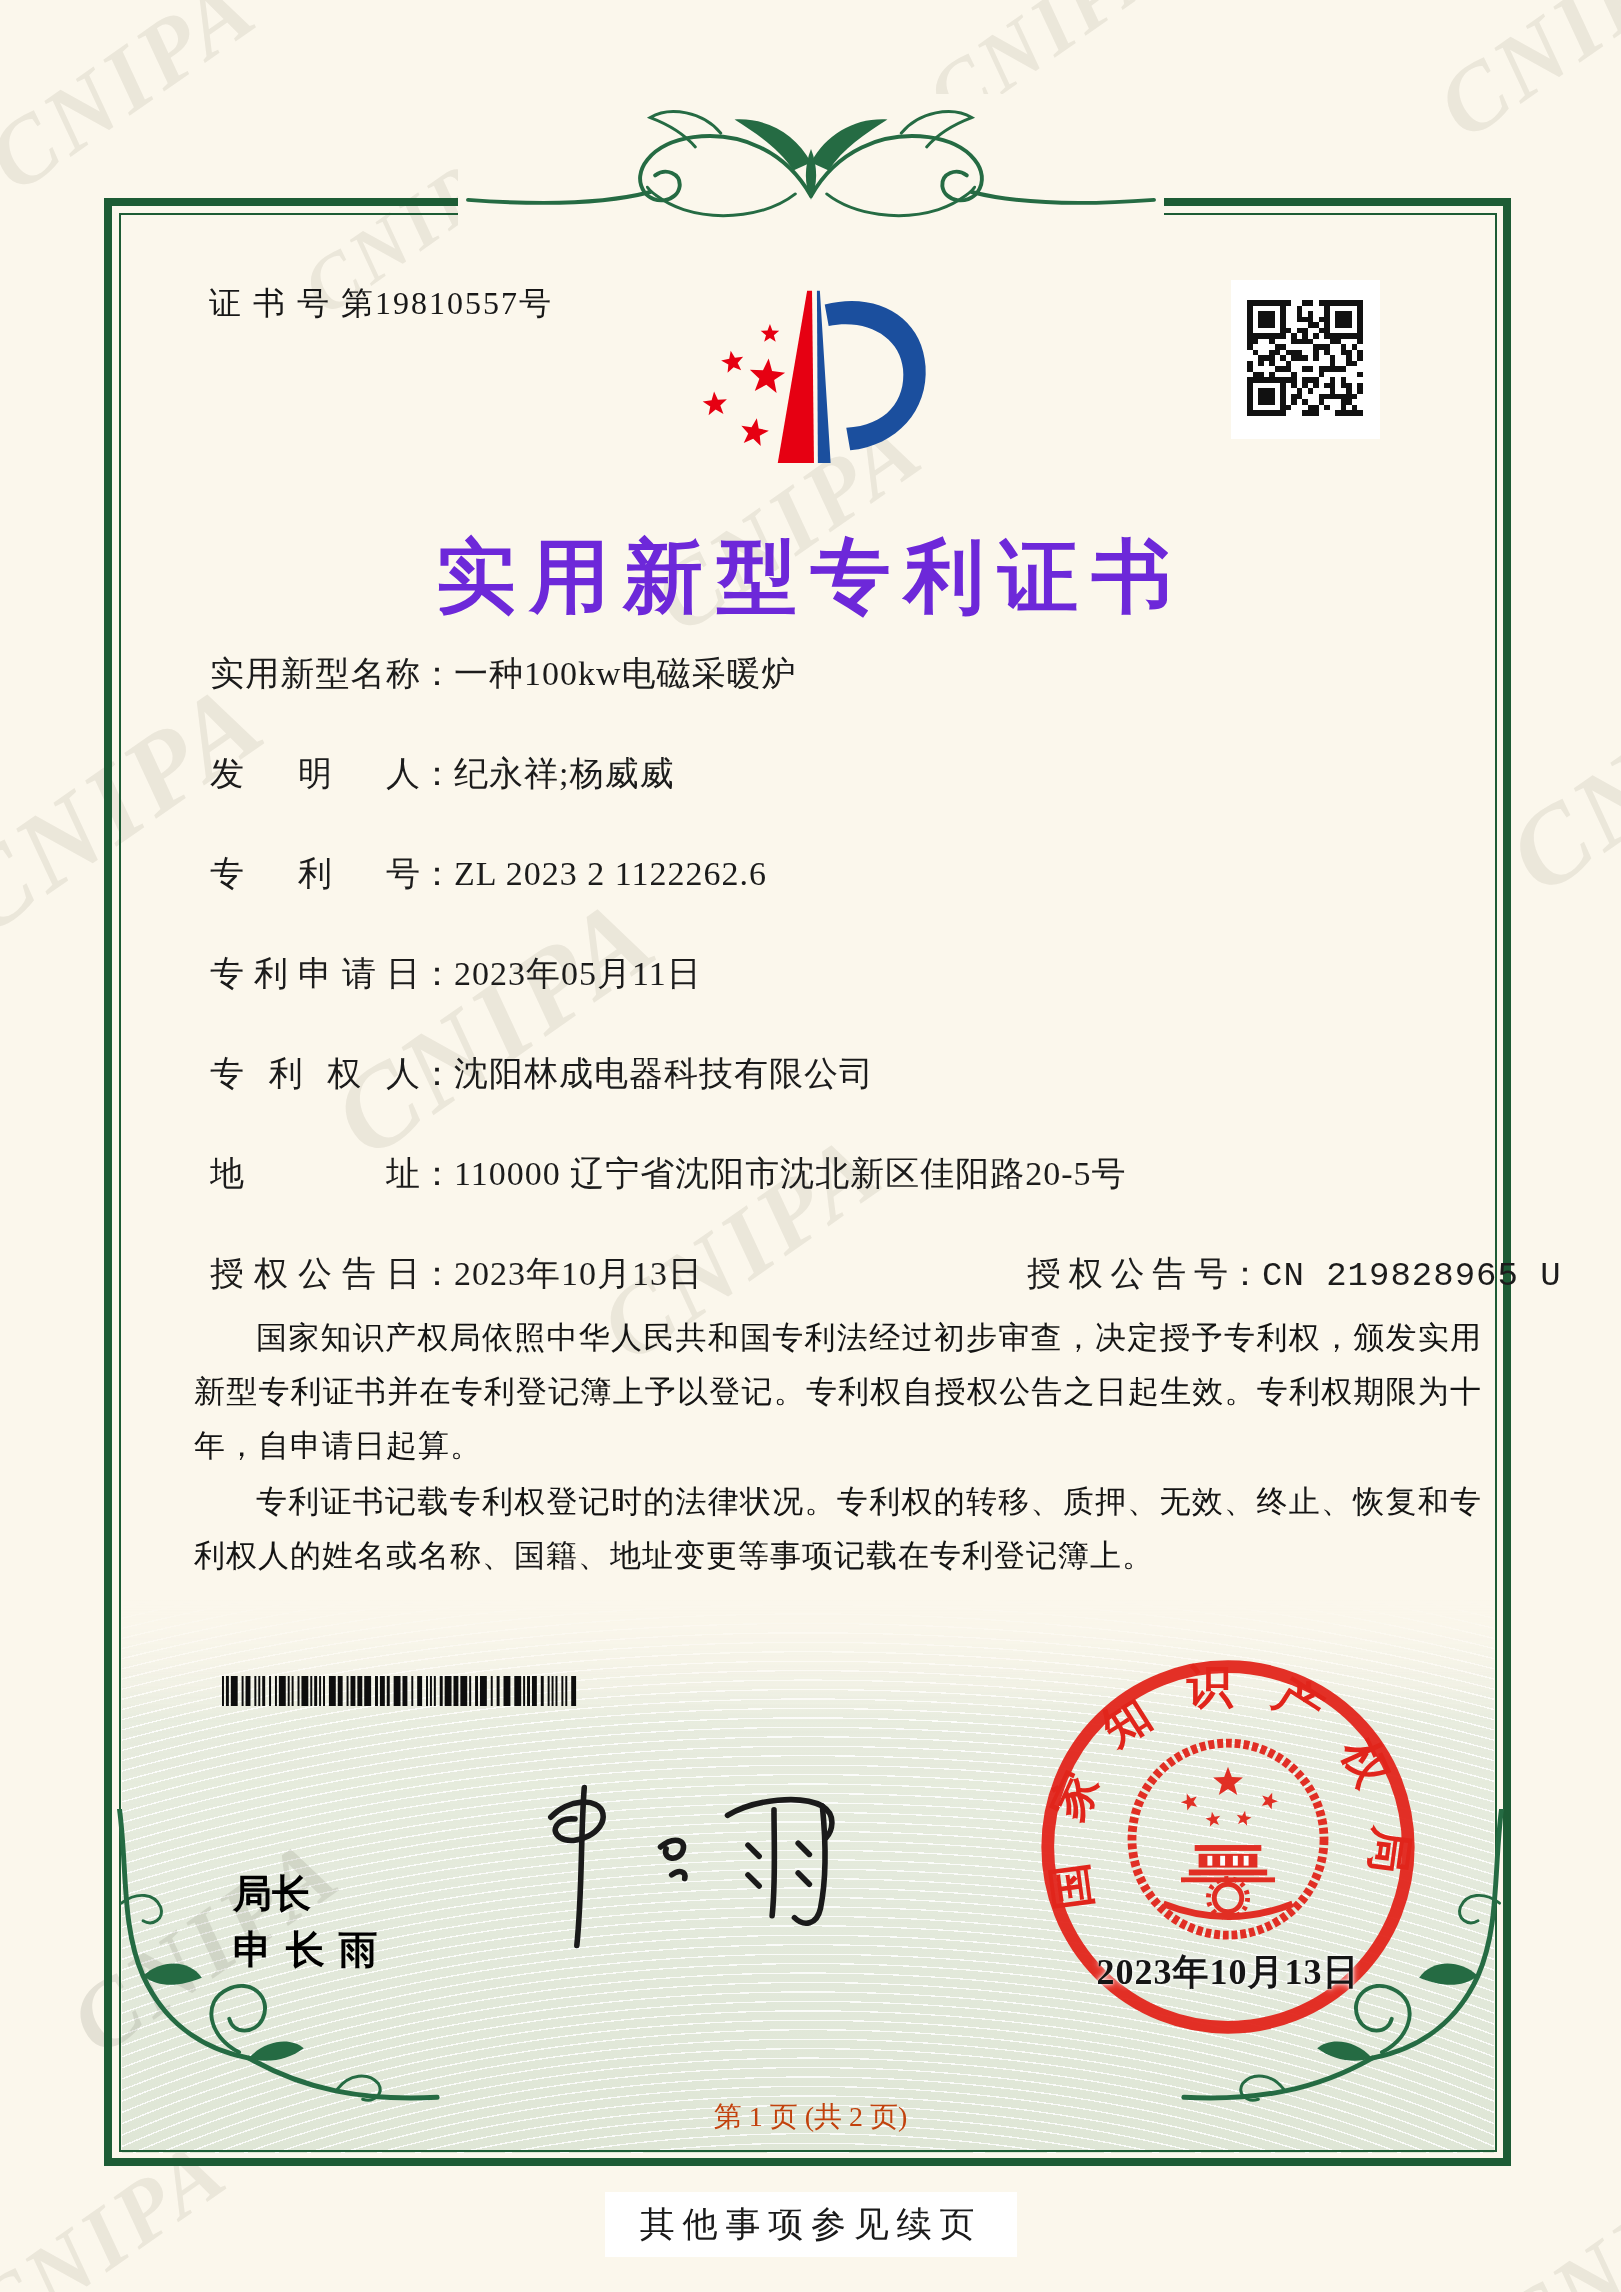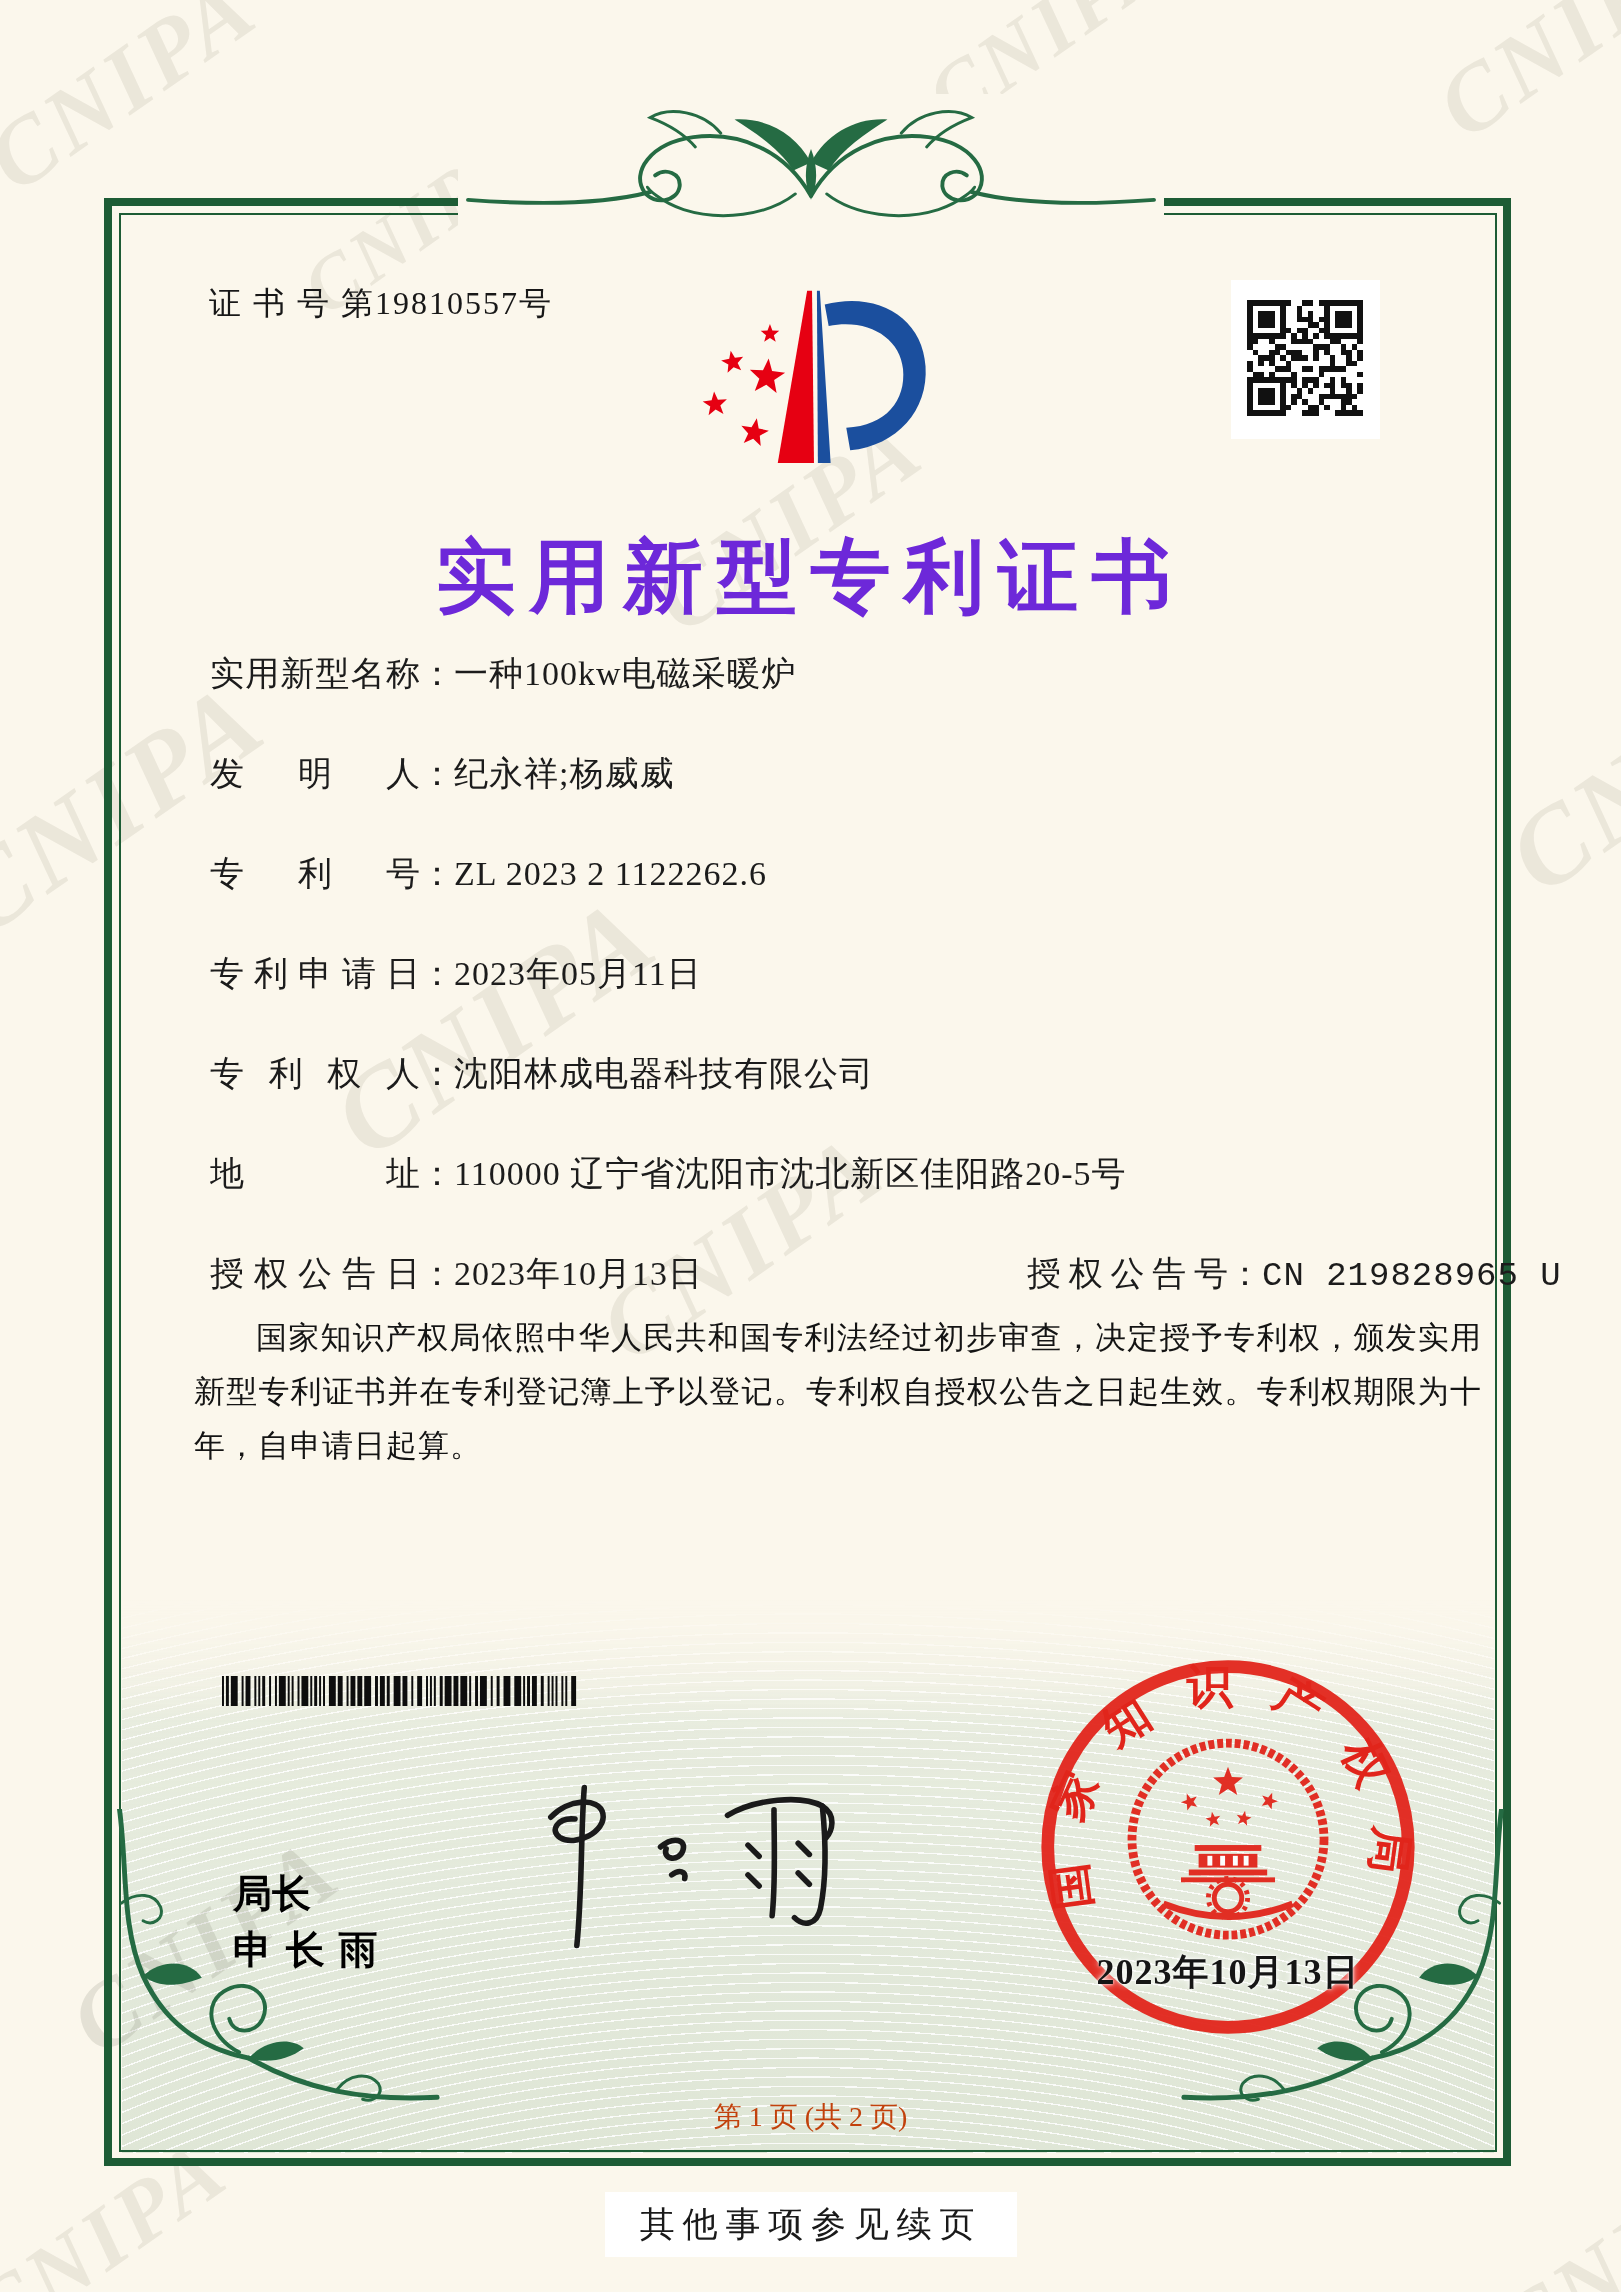--- a/index.html
+++ b/index.html
@@ -344,20 +344,21 @@
   </div>
   <div class="row r7">
     <span class="lab">授权公告日</span><span class="col">：</span><span class="val">2023年10月13日</span>
     <span class="grant-right">
       <span class="lab">授权公告号</span><span class="col">：</span><span class="val">CN 219828965 U</span>
     </span>
   </div>
 
   <div class="body-text">
     <p>国家知识产权局依照中华人民共和国专利法经过初步审查，决定授予专利权，颁发实用新型专利证书并在专利登记簿上予以登记。专利权自授权公告之日起生效。专利权期限为十年，自申请日起算。</p>
+    <p>专利证书记载专利权登记时的法律状况。专利权的转移、质押、无效、终止、恢复和专利权人的姓名或名称、国籍、地址变更等事项记载在专利登记簿上。</p>
   </div>
 
   <svg id="barcode-svg" class="barcode" width="359" height="30" preserveAspectRatio="none" viewBox="0 0 366 31">
       <rect x="0" y="0" width="2" height="31" fill="#0d0d0d"></rect>
       <rect x="4" y="0" width="3" height="31" fill="#0d0d0d"></rect>
       <rect x="9" y="0" width="7" height="31" fill="#0d0d0d"></rect>
       <rect x="20" y="0" width="2" height="31" fill="#0d0d0d"></rect>
       <rect x="24" y="0" width="5" height="31" fill="#0d0d0d"></rect>
       <rect x="33" y="0" width="2" height="31" fill="#0d0d0d"></rect>
       <rect x="37" y="0" width="2" height="31" fill="#0d0d0d"></rect>

